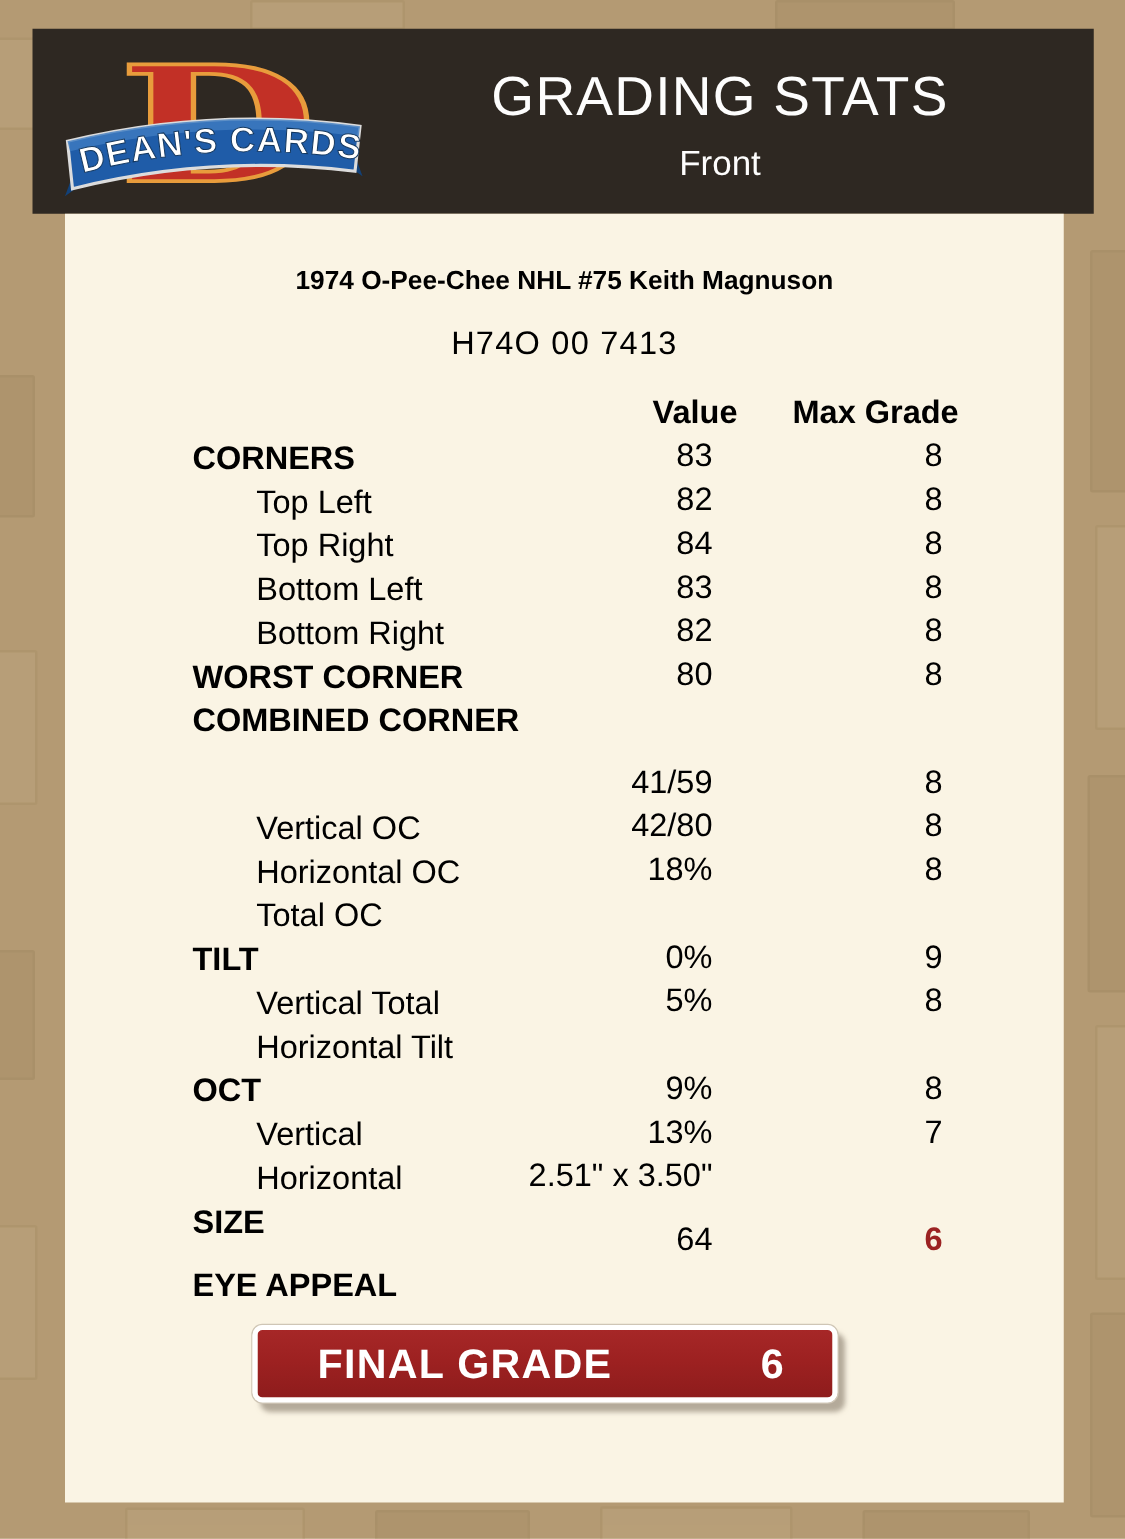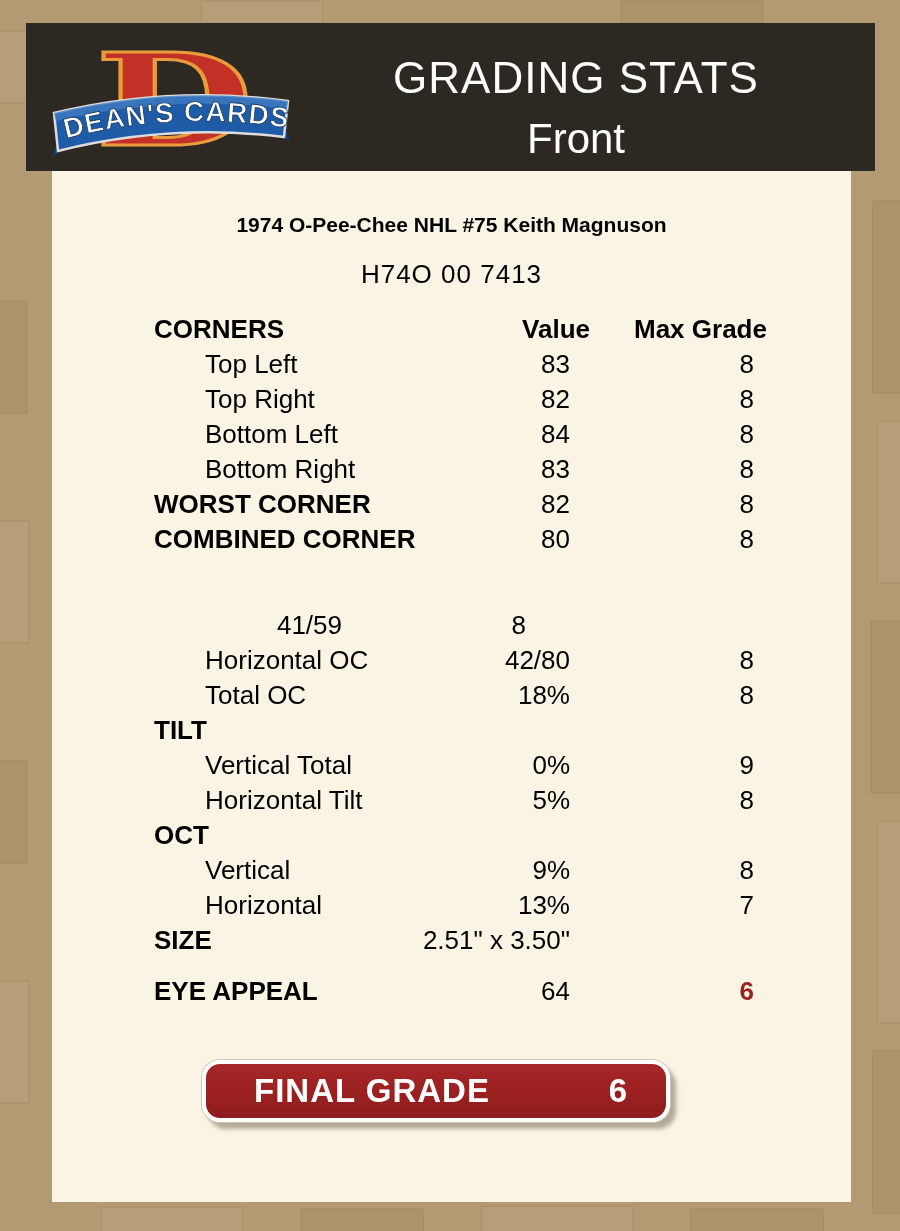--- a/index.html
+++ b/index.html
@@ -37,21 +37,21 @@
     color: #fdfdfd;
     font-size: 44px;
     letter-spacing: 1px;
     white-space: nowrap;
   }
   .header-subtitle {
     position: absolute;
     left: 300px; top: 92px; width: 500px;
     text-align: center;
     color: #fdfdfd;
-    font-size: 42px;
+    font-size: 28px;
     white-space: nowrap;
   }
   .brand-logo { position: absolute; left: 20px; top: 6px; }
 
   
   .content-panel {
     position: absolute;
     left: 52px; top: 171px;
     width: 799px; height: 1031px;
     background: var(--panel, #faf4e4);
@@ -73,39 +73,39 @@
     white-space: nowrap;
   }
 
   
   .grading-table {
     position: absolute;
     left: 102px; top: 141px;
     font-size: 26px;
   }
   .trow { display: flex; height: 35px; line-height: 35px; }
-  .trow .c1 { width: 228px; white-space: nowrap; box-sizing: border-box; }
+  .trow .c1 { width: 228px; white-space: nowrap; box-sizing: border-box; margin-top: 37px; }
   .trow .c2 { width: 188px; text-align: right; white-space: nowrap; }
   .trow .c3 { width: 120px; margin-left: 64px; text-align: right; white-space: nowrap; }
   .trow.indent .c1 { padding-left: 51px; }
   .trow.bold .c1 { font-weight: bold; }
   .trow.hdr .c1, .trow.hdr .c3 { font-weight: bold; }
   .trow.hdr .c2 { font-weight: bold; transform: translateX(20px); }
   .trow.gap { margin-top: 16px; }
   .trow.max-red .c3 { color: var(--grade-red, #9b2222); font-weight: bold; }
 
   
   .final-grade-button {
     position: absolute;
     left: 150px; top: 889px;
     width: 468px; height: 62px;
     box-sizing: border-box;
     background: linear-gradient(180deg, #a62727 0%, var(--button-red, #9d2121) 45%, #8e1c1c 100%);
     border: 4px solid #ffffff;
-    border-radius: 18px;
+    border-radius: 8px;
     box-shadow: 0 0 0 1px #cfc6b6, 6px 7px 4px rgba(122, 110, 92, 0.55);
     display: flex;
     align-items: center;
     justify-content: space-between;
     padding: 0 38px 0 48px;
     color: #ffffff;
     font-size: 33px;
     font-weight: bold;
     letter-spacing: 1px;
     white-space: nowrap;
@@ -192,20 +192,21 @@
         <div class="trow bold">
     <div class="c1">COMBINED CORNER</div>
     <div class="c2">80</div>
     <div class="c3">8</div>
   </div>
         <div class="trow bold gap">
     <div class="c2"></div>
     <div class="c3"></div>
   </div>
         <div class="trow indent">
+    <div class="c1">Vertical OC</div>
     <div class="c2">41/59</div>
     <div class="c3">8</div>
   </div>
         <div class="trow indent">
     <div class="c1">Horizontal OC</div>
     <div class="c2">42/80</div>
     <div class="c3">8</div>
   </div>
         <div class="trow indent">
     <div class="c1">Total OC</div>

